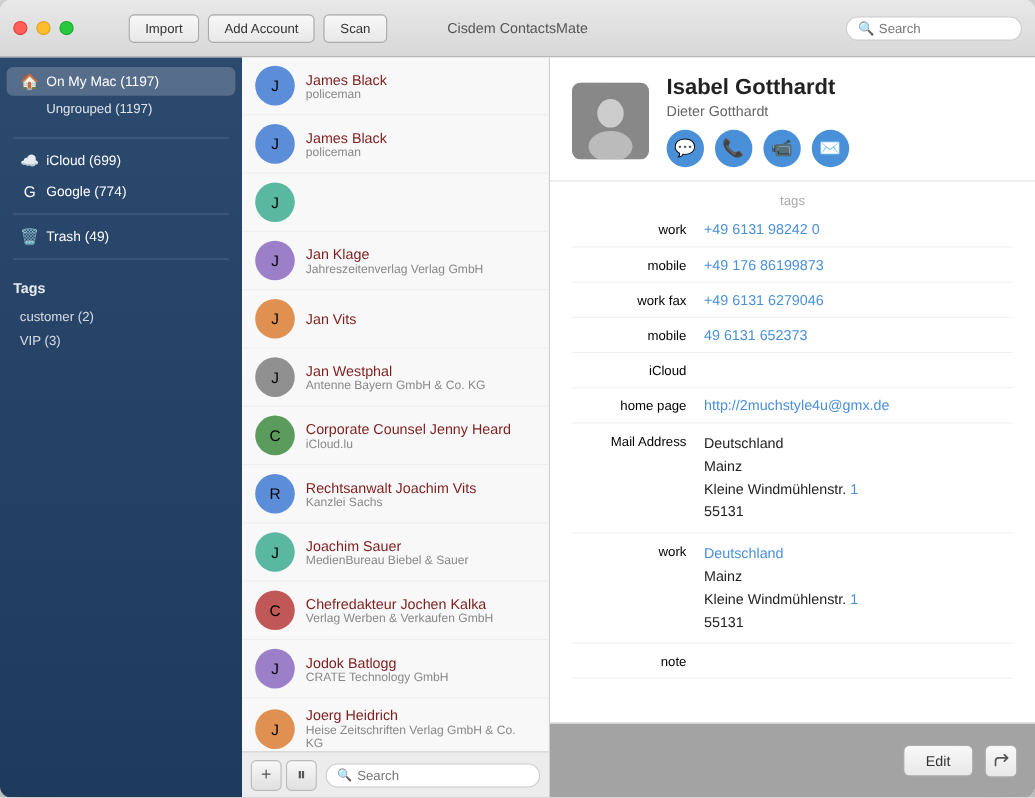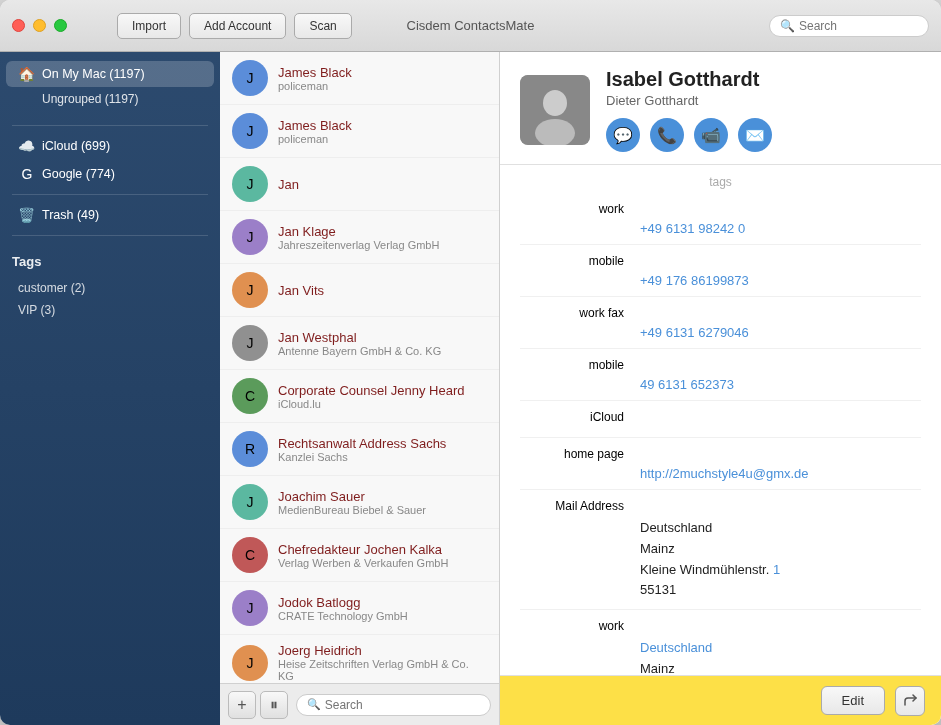--- a/index.html
+++ b/index.html
@@ -348,36 +348,35 @@
       text-align: right;
       padding-right: 16px;
       flex-shrink: 0;
       padding-top: 1px;
     }
 
     .detail-value {
       flex: 1;
       font-size: 13px;
       color: #222;
-      margin-top: 20px;
     }
 
     .detail-value.link { color: #4a90d9; }
     .detail-value.phone { color: #4a90d9; }
 
     .detail-section-label {
       text-align: center;
       font-size: 12px;
       color: #aaa;
       padding: 10px 0 4px;
     }
 
     .detail-footer {
-      height: 50px;
-      background: #fde047;
+      height: 68px;
+      background: #a3a3a3;
       border-top: 1px solid #e0e0e0;
       display: flex;
       align-items: center;
       justify-content: flex-end;
       padding: 0 16px;
       gap: 10px;
     }
 
     .edit-btn {
       padding: 6px 20px;
@@ -495,24 +494,20 @@
           <div class="contact-info">
             <div class="contact-name">James Black</div>
             <div class="contact-subtitle">policeman</div>
           </div>
         </div>
 
         <div class="contact-item">
           <div class="contact-avatar av-teal">
             <span>J</span>
           </div>
-          <div class="contact-info">
-            <div class="contact-name">Jan</div>
-            <div class="contact-subtitle"></div>
-          </div>
         </div>
 
         <div class="contact-item">
           <div class="contact-avatar av-purple">
             <span>J</span>
           </div>
           <div class="contact-info">
             <div class="contact-name">Jan Klage</div>
             <div class="contact-subtitle">Jahreszeitenverlag Verlag GmbH</div>
           </div>
@@ -546,21 +541,21 @@
             <div class="contact-name">Corporate Counsel Jenny Heard</div>
             <div class="contact-subtitle">iCloud.lu</div>
           </div>
         </div>
 
         <div class="contact-item">
           <div class="contact-avatar av-blue">
             <span>R</span>
           </div>
           <div class="contact-info">
-            <div class="contact-name">Rechtsanwalt Address Sachs</div>
+            <div class="contact-name">Rechtsanwalt Joachim Vits</div>
             <div class="contact-subtitle">Kanzlei Sachs</div>
           </div>
         </div>
 
         <div class="contact-item">
           <div class="contact-avatar av-teal">
             <span>J</span>
           </div>
           <div class="contact-info">
             <div class="contact-name">Joachim Sauer</div>

